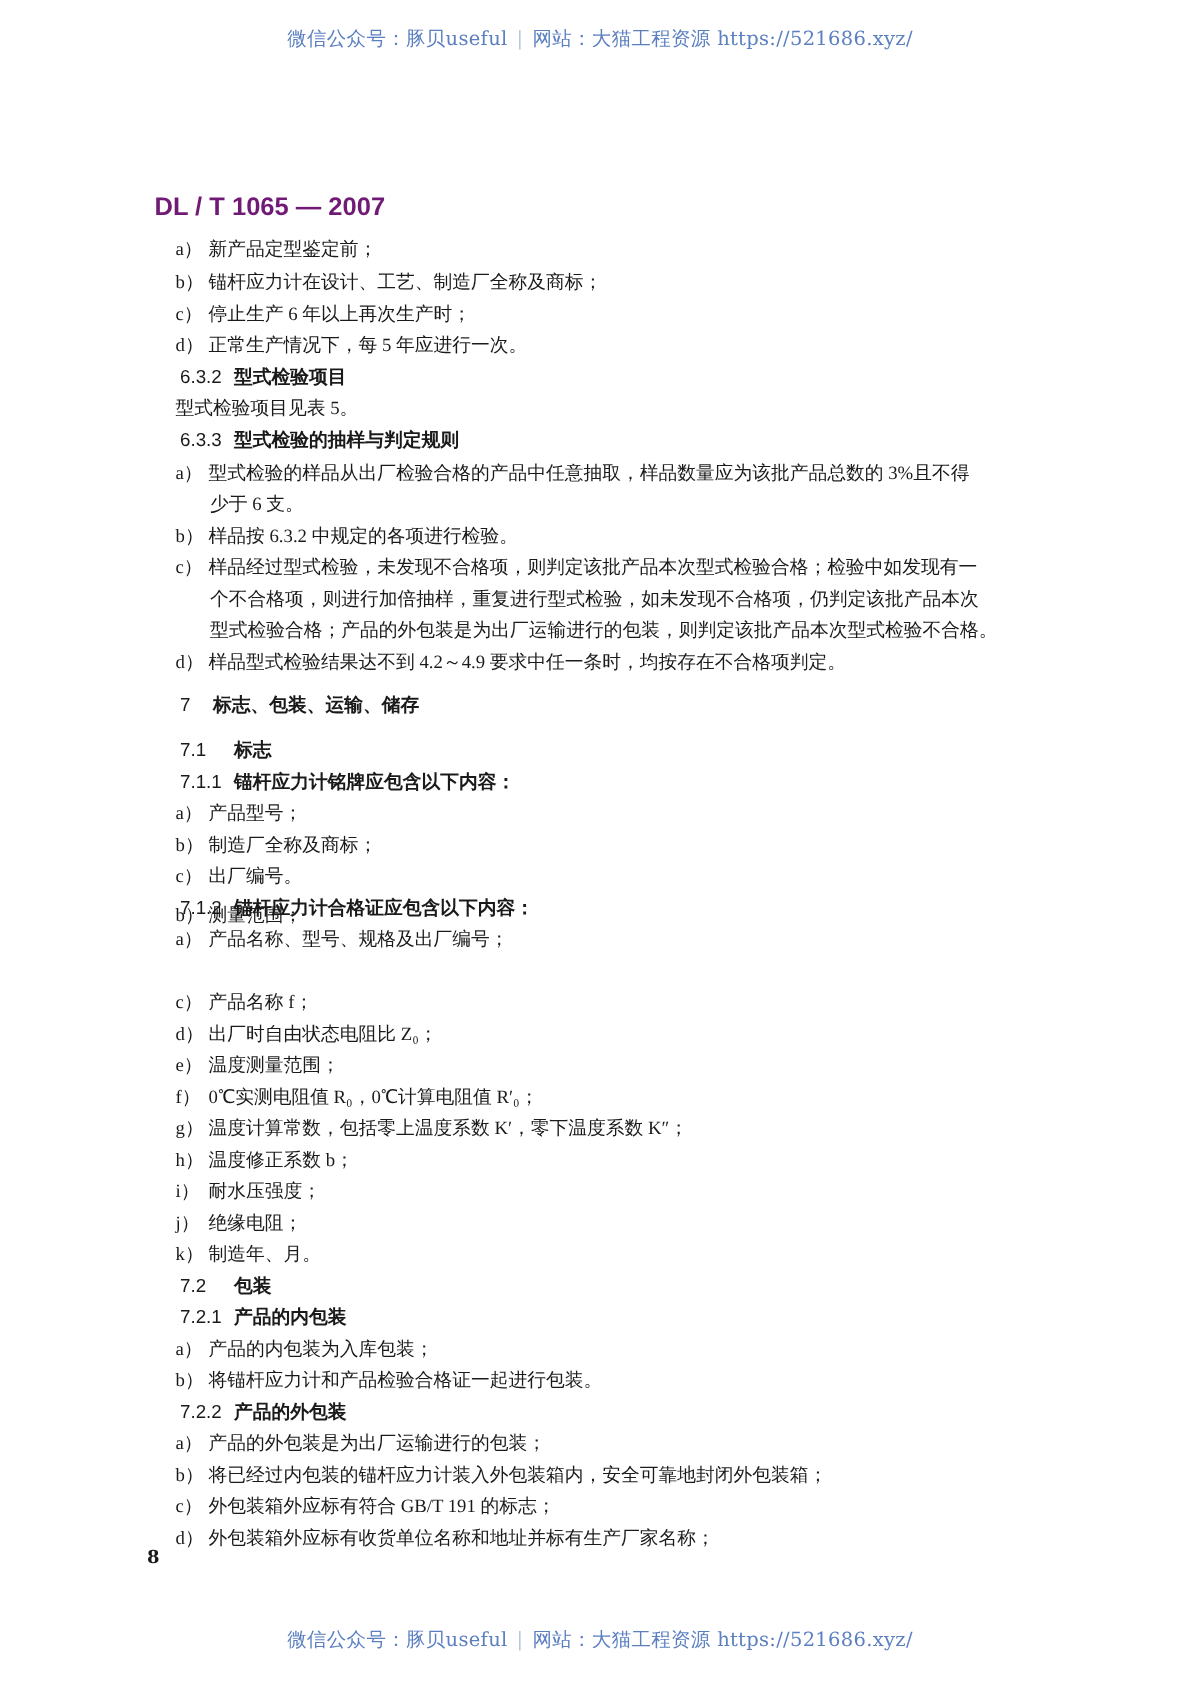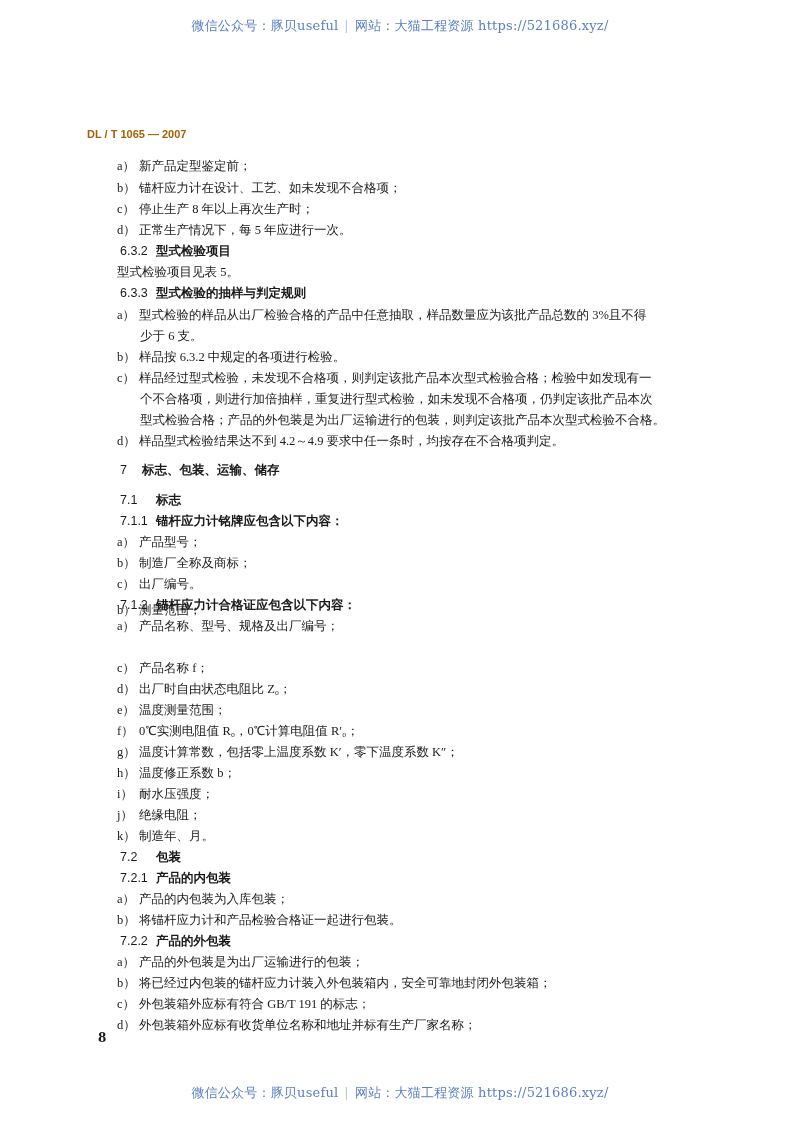--- a/index.html
+++ b/index.html
@@ -9,22 +9,22 @@
   }
   .watermark {
     position: absolute; left: 0; width: 800px; text-align: center;
     font-family: "DejaVu Serif", serif; font-size: 13px; color: #5b7fc0;
     letter-spacing: 0.2px;
   }
   .watermark .sep { color: #b8c6e0; margin: 0 6px; }
   .wm-top { top: 17px; }
   .wm-bottom { top: 1084px; }
   .doc-code {
-    position: absolute; left: 87px; top: 128px; font-family: "Liberation Sans", sans-serif;
-    font-size: 11px; font-weight: bold; color: #a16207;
+    position: absolute; left: 103px; top: 128px; font-family: "Liberation Sans", sans-serif;
+    font-size: 17px; font-weight: bold; color: #701a75;
   }
   .line {
     position: absolute; white-space: nowrap; font-size: 12.5px; line-height: 16px; font-family: Liberation Serif, serif;
   }
   .item { left: 117px; }
   .item .lbl { display: inline-block; width: 22px; }
   .item.cont { left: 140px; }
   .head { left: 87px; font-family: "DejaVu Sans", sans-serif; font-weight: bold; font-size: 12.5px; margin-left: 33px; }
   .head .num { display: inline-block; min-width: 36px; font-weight: normal; font-family: "Liberation Sans", sans-serif; }
   .head.big .num { min-width: 22px; }
@@ -34,22 +34,22 @@
 </head>
 <body>
 
 <div class="watermark wm-top">
   <span>微信公众号：豚贝useful</span><span class="sep">|</span><span>网站：大猫工程资源 https://521686.xyz/</span>
 </div>
 
 <div class="doc-code">DL / T 1065 — 2007</div>
 
 <div class="line item" style="top:158px"><span class="lbl">a）</span><span>新产品定型鉴定前；</span></div>
-<div class="line item" style="top:180px"><span class="lbl">b）</span><span>锚杆应力计在设计、工艺、如未发现不合格项；</span></div>
-<div class="line item" style="top:201px"><span class="lbl">c）</span><span>停止生产 8 年以上再次生产时；</span></div>
+<div class="line item" style="top:180px"><span class="lbl">b）</span><span>锚杆应力计在设计、工艺、制造厂全称及商标；</span></div>
+<div class="line item" style="top:201px"><span class="lbl">c）</span><span>停止生产 6 年以上再次生产时；</span></div>
 <div class="line item" style="top:222px"><span class="lbl">d）</span><span>正常生产情况下，每 5 年应进行一次。</span></div>
 
 <div class="line head" style="top:243px"><span class="num">6.3.2</span><span>型式检验项目</span></div>
 <div class="line para" style="top:264px">型式检验项目见表 5。</div>
 
 <div class="line head" style="top:285px"><span class="num">6.3.3</span><span>型式检验的抽样与判定规则</span></div>
 <div class="line item" style="top:307px"><span class="lbl">a）</span><span>型式检验的样品从出厂检验合格的产品中任意抽取，样品数量应为该批产品总数的 3%且不得</span></div>
 <div class="line item cont" style="top:328px">少于 6 支。</div>
 <div class="line item" style="top:349px"><span class="lbl">b）</span><span>样品按 6.3.2 中规定的各项进行检验。</span></div>
 <div class="line item" style="top:370px"><span class="lbl">c）</span><span>样品经过型式检验，未发现不合格项，则判定该批产品本次型式检验合格；检验中如发现有一</span></div>

